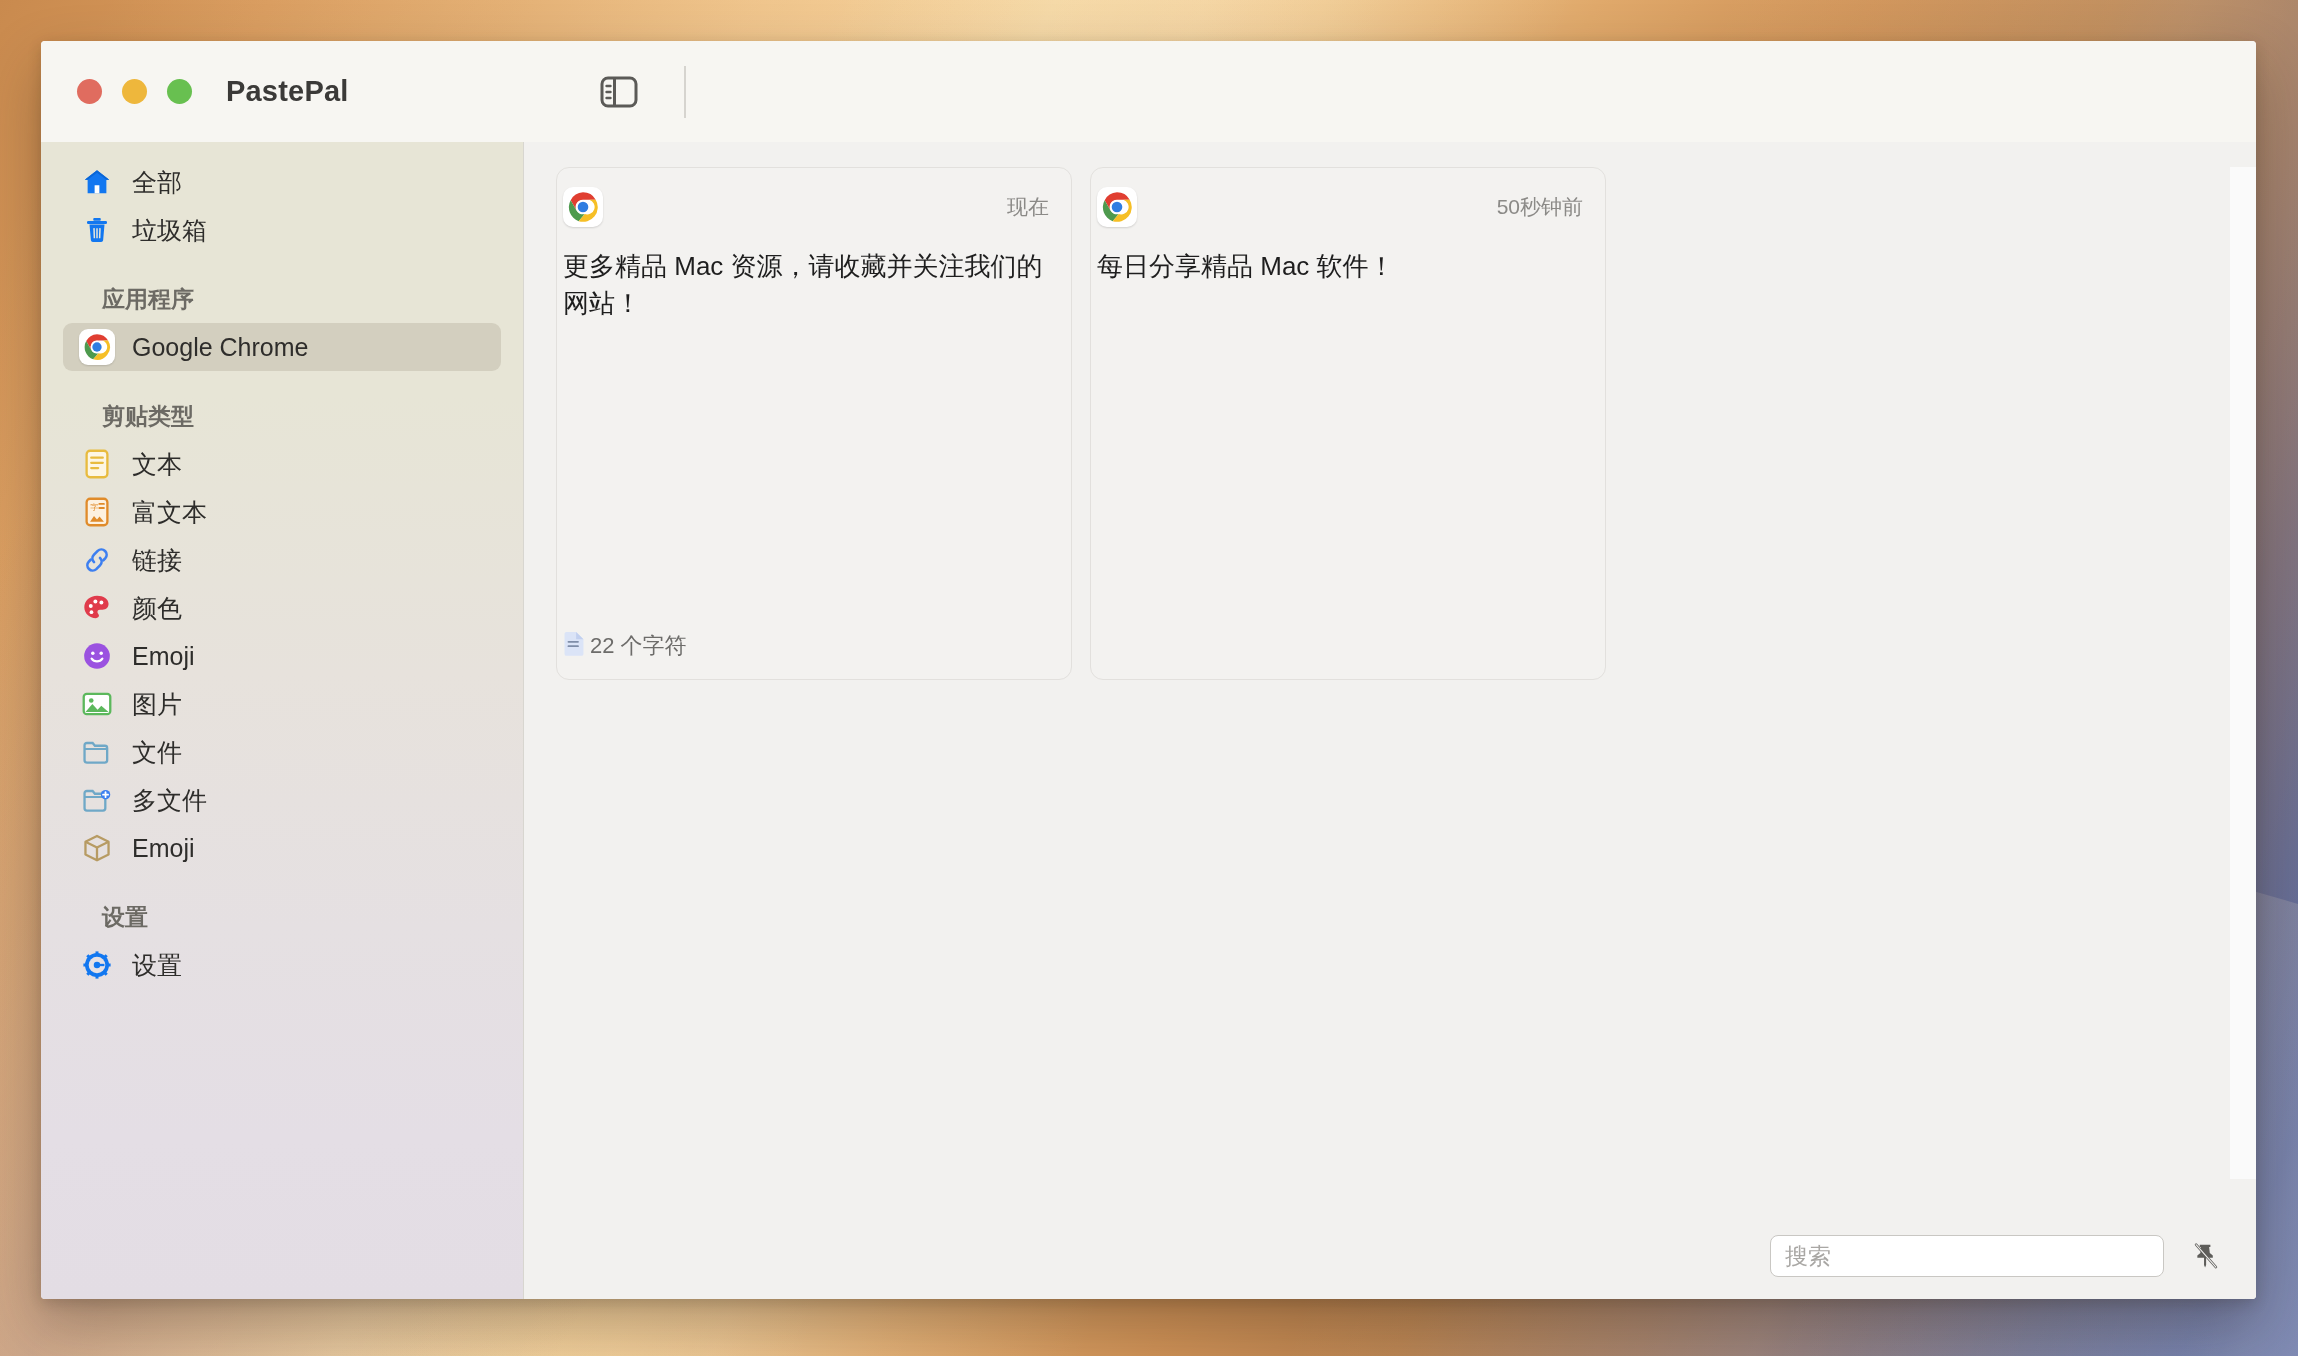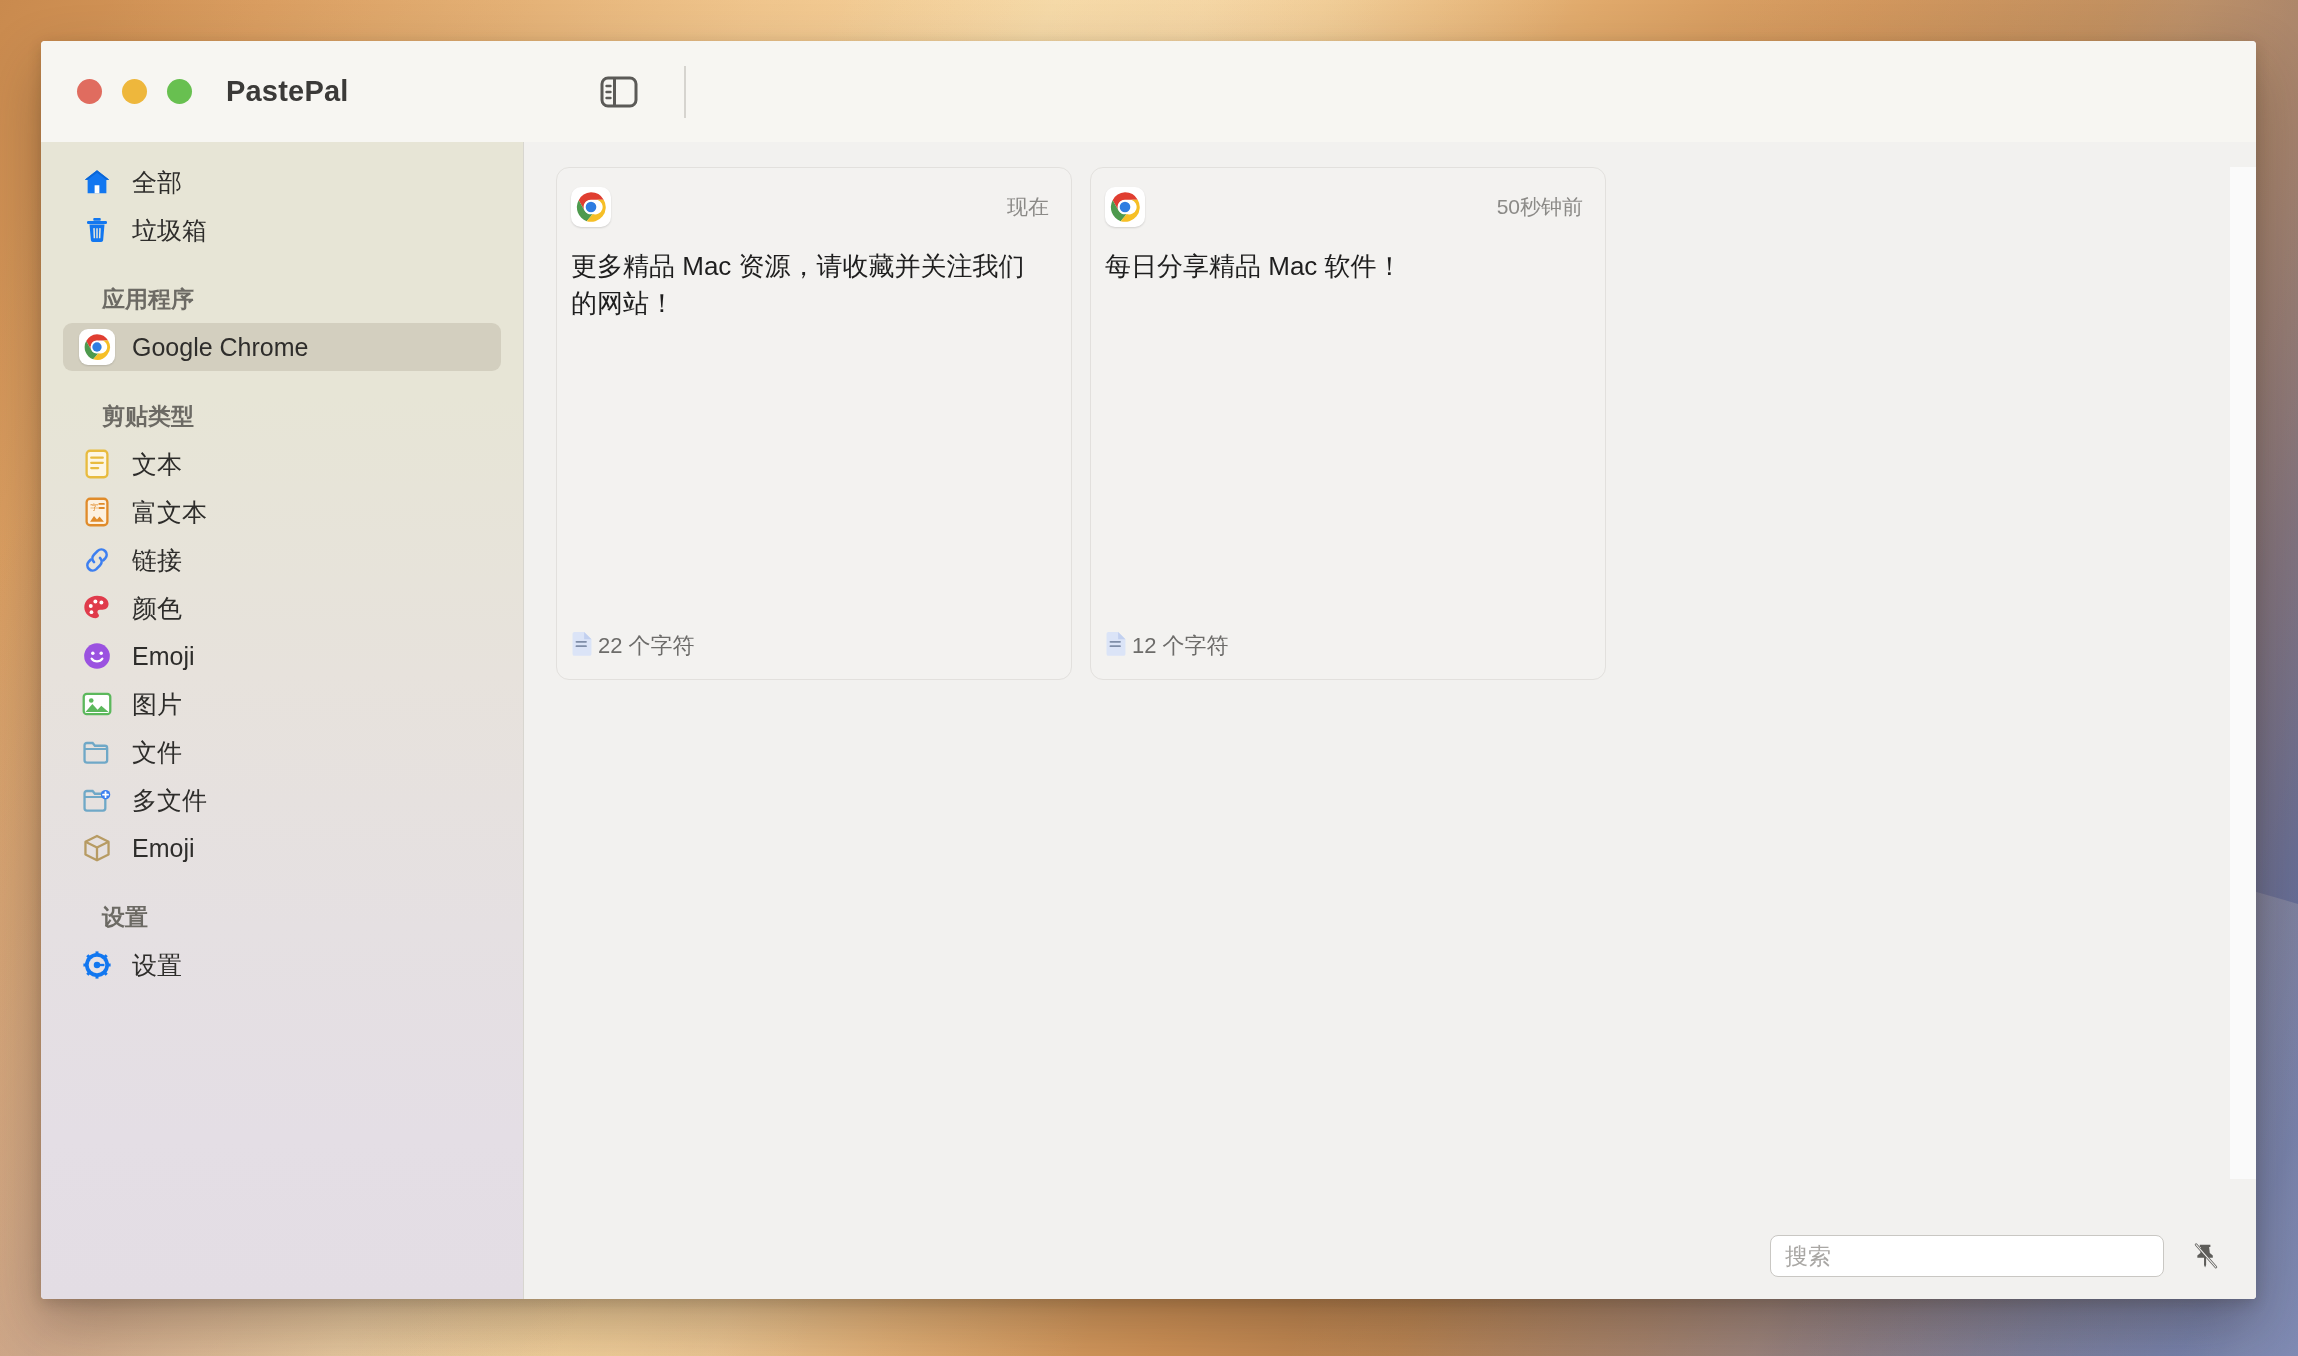--- a/index.html
+++ b/index.html
@@ -221,21 +221,21 @@
   }
   .clip-card {
     width: 516px;
     height: 513px;
     background: #f3f2f0;
     border: 1px solid #e2e0dd;
     border-radius: 13px;
     box-sizing: border-box;
     display: flex;
     flex-direction: column;
-    padding: 20px 22px 18px 14px;
+    padding: 20px 22px 18px 6px;
     cursor: default;
   }
   .card-head {
     display: flex;
     align-items: center;
     justify-content: space-between;
     height: 38px;
   }
   .card-time {
     font-size: 21px;
@@ -581,31 +581,20 @@
                 <path d="M24 2a22 22 0 0 1 19.05 11H24a11 11 0 0 0-9.53 16.5L5.5 13.9A21.97 21.97 0 0 1 24 2z" fill="#e03e31"></path>
                 <path d="M5.5 13.9l8.97 15.6A11 11 0 0 0 24 35c.9 0 1.78-.11 2.62-.32L17.5 45.2A22 22 0 0 1 5.5 13.9z" fill="#4e9a4e"></path>
                 <path d="M43.05 13A22 22 0 0 1 17.5 45.2l9.12-10.52A11 11 0 0 0 33.5 13h9.55z" fill="#f6bf26"></path>
                 <circle cx="24" cy="24" r="10.6" fill="#ffffff"></circle>
                 <circle cx="24" cy="24" r="8" fill="#2f7de1"></circle>
               </svg>
             </span>
             <span class="card-time">50秒钟前</span>
           </div>
           <div class="card-text">每日分享精品 Mac 软件！</div>
-          <div class="card-foot">
-            <span>
-              <svg width="22" height="26" viewBox="0 0 18 22">
-                <path d="M1 2.4A1.6 1.6 0 0 1 2.6.8h8.2L17 6.9v12.7A1.6 1.6 0 0 1 15.4 21H2.6A1.6 1.6 0 0 1 1 19.4V2.4z" fill="#dbe4f7"></path>
-                <path d="M10.8.8 17 6.9h-6.2V.8z" fill="#c2d0ef"></path>
-                <line x1="4.3" y1="9.2" x2="12.4" y2="9.2" stroke="#7f8da8" stroke-width="1.5" stroke-linecap="round"></line>
-                <line x1="4.3" y1="12.8" x2="12.4" y2="12.8" stroke="#7f8da8" stroke-width="1.5" stroke-linecap="round"></line>
-              </svg>
-            </span>
-            <span class="cnt">12 个字符</span>
-          </div>
         </div>
 
       </div>
 
       <div id="content-scrollbar"></div>
 
       <div id="bottom-bar">
         <input id="search-input" type="text" placeholder="搜索" style="">
         <span id="pin-toggle">
           <svg width="30" height="30" viewBox="0 0 26 26">

